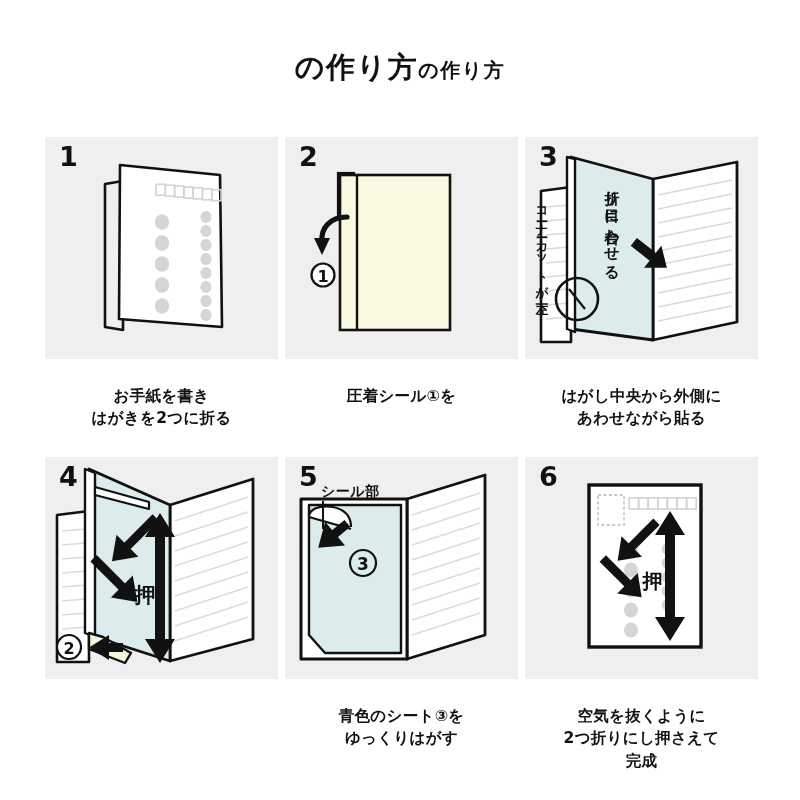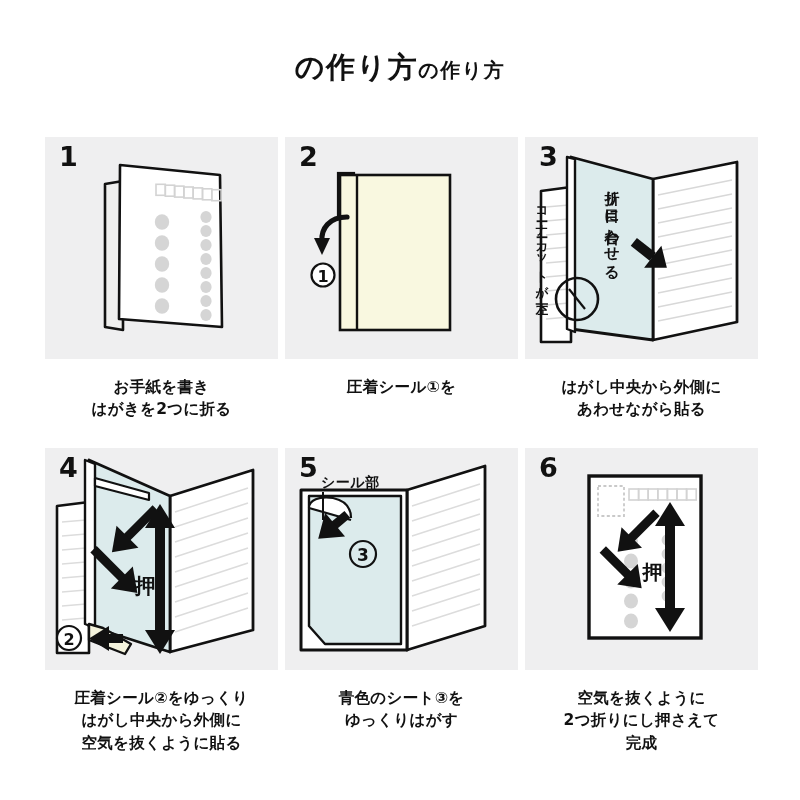--- a/index.html
+++ b/index.html
@@ -64,21 +64,21 @@
     position: absolute;
     top: 6px;
     left: 14px;
     font-size: 27px;
     font-weight: 700;
     color: #111;
     z-index: 20;
     line-height: 1;
   }
   .caption {
-    margin-top: 17px;
+    margin-top: 26px;
     text-align: center;
     font-size: 15.5px;
     font-weight: 700;
     line-height: 1.45;
     color: #111;
     letter-spacing: 0.3px;
   }
   .caption div { white-space: nowrap; }
 
   
@@ -297,25 +297,20 @@
                 <rect x="0" y="-4" width="20" height="9"></rect>
                 <polygon points="-14,0.5 6,-12 6,13"></polygon>
               </g>
 
               <circle cx="24" cy="190" r="12" fill="#fff" stroke="#111" stroke-width="2.2"></circle>
               <text x="24" y="197" text-anchor="middle" font-size="16" font-weight="700" fill="#111" font-family="'DejaVu Sans',sans-serif">2</text>
             </svg>
           </div>
           <div class="vtext" style="position:absolute; left:86px; top:110px; font-size:21px;">押</div>
         </div>
-        <div class="caption">
-          <div>圧着シール②をゆっくり</div>
-          <div>はがし中央から外側に</div>
-          <div>空気を抜くように貼る</div>
-        </div>
       </div>
 
       <div class="cell">
         <div class="panel">
           <div class="stepnum">5</div>
           <div class="panel-inner">
             <svg viewBox="0 0 233 222" width="233" height="222">
 
               <polygon points="122,42 200,18 200,178 122,202" fill="#ffffff" stroke="#111" stroke-width="2.8" stroke-linejoin="round"></polygon>
               <g stroke="#dcdcdc" stroke-width="1.5">

